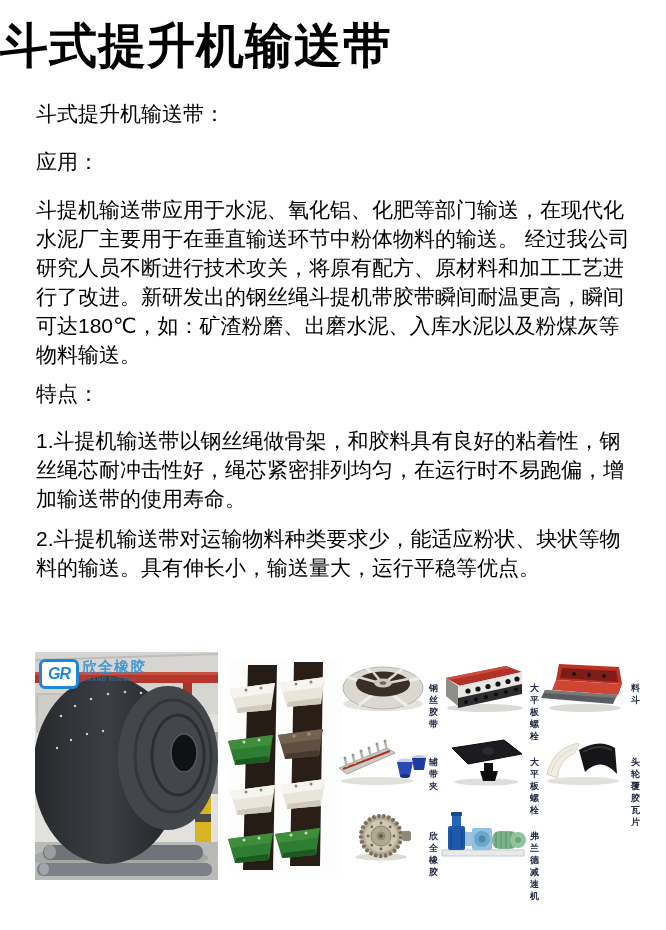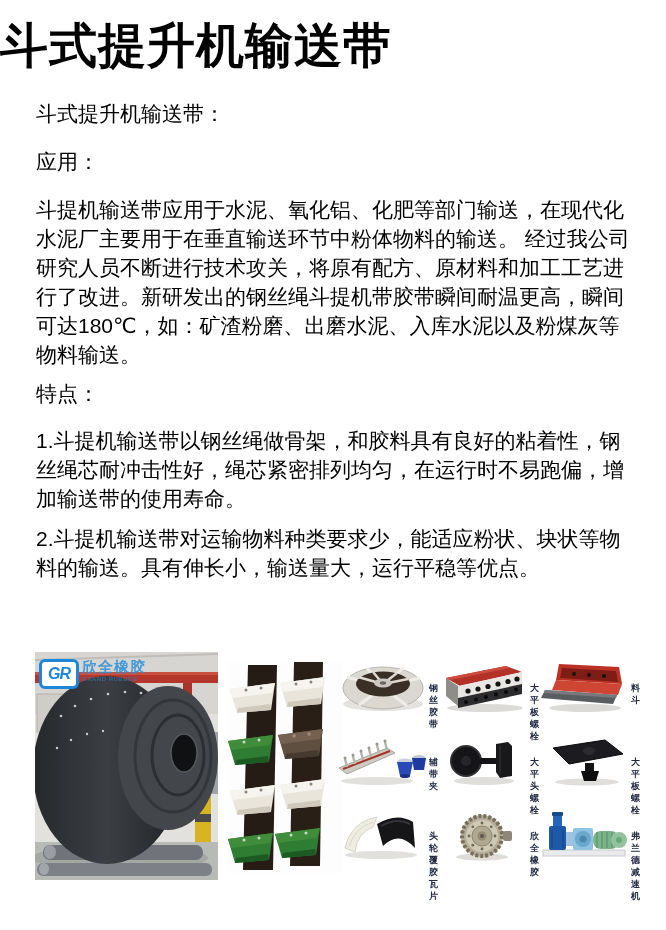--- a/index.html
+++ b/index.html
@@ -285,34 +285,20 @@
             <ellipse cx="68" cy="26" rx="8" ry="3.5" fill="#ccd2da"></ellipse>
             <polygon points="60,26 76,26 73,40 63,40" fill="#2b49b5"></polygon>
             <ellipse cx="68" cy="40" rx="5" ry="2" fill="#1c2f80"></ellipse>
             <ellipse cx="82" cy="22" rx="7" ry="3" fill="#c3c9d2"></ellipse>
             <polygon points="75,22 89,22 87,34 77,34" fill="#1d3aa0"></polygon>
           </svg>
         </div>
         <div class="caption">辅带夹</div>
       </div>
 
-      <div class="cell">
-        <div class="thumb">
-          <svg width="92" height="52" viewBox="0 0 92 52">
-            <ellipse cx="46" cy="45" rx="30" ry="4" fill="#e0dedb"></ellipse>
-            <circle cx="28" cy="25" r="15" fill="#151517"></circle>
-            <circle cx="28" cy="25" r="15" fill="none" stroke="#303036" stroke-width="2"></circle>
-            <circle cx="28" cy="25" r="5" fill="#26262c"></circle>
-            <rect x="42" y="22" width="16" height="6" fill="#141416"></rect>
-            <polygon points="58,8 70,6 74,10 74,40 62,42 58,36" fill="#18181b"></polygon>
-            <line x1="62" y1="10" x2="62" y2="38" stroke="#2c2c32" stroke-width="1.5"></line>
-          </svg>
-        </div>
-        <div class="caption">大平头螺栓</div>
-      </div>
 
       <div class="cell">
         <div class="thumb">
           <svg width="92" height="52" viewBox="0 0 92 52">
             <ellipse cx="48" cy="46" rx="32" ry="3.5" fill="#e0dedb"></ellipse>
             <polygon points="14,12 66,4 84,18 30,28" fill="#1c1c20" stroke="#0a0a0c"></polygon>
             <ellipse cx="50" cy="15" rx="6" ry="4" fill="#2b2b30"></ellipse>
             <rect x="46" y="27" width="9" height="9" fill="#121214"></rect>
             <polygon points="42,35 60,35 57,45 45,45" fill="#0d0d10"></polygon>
           </svg>

